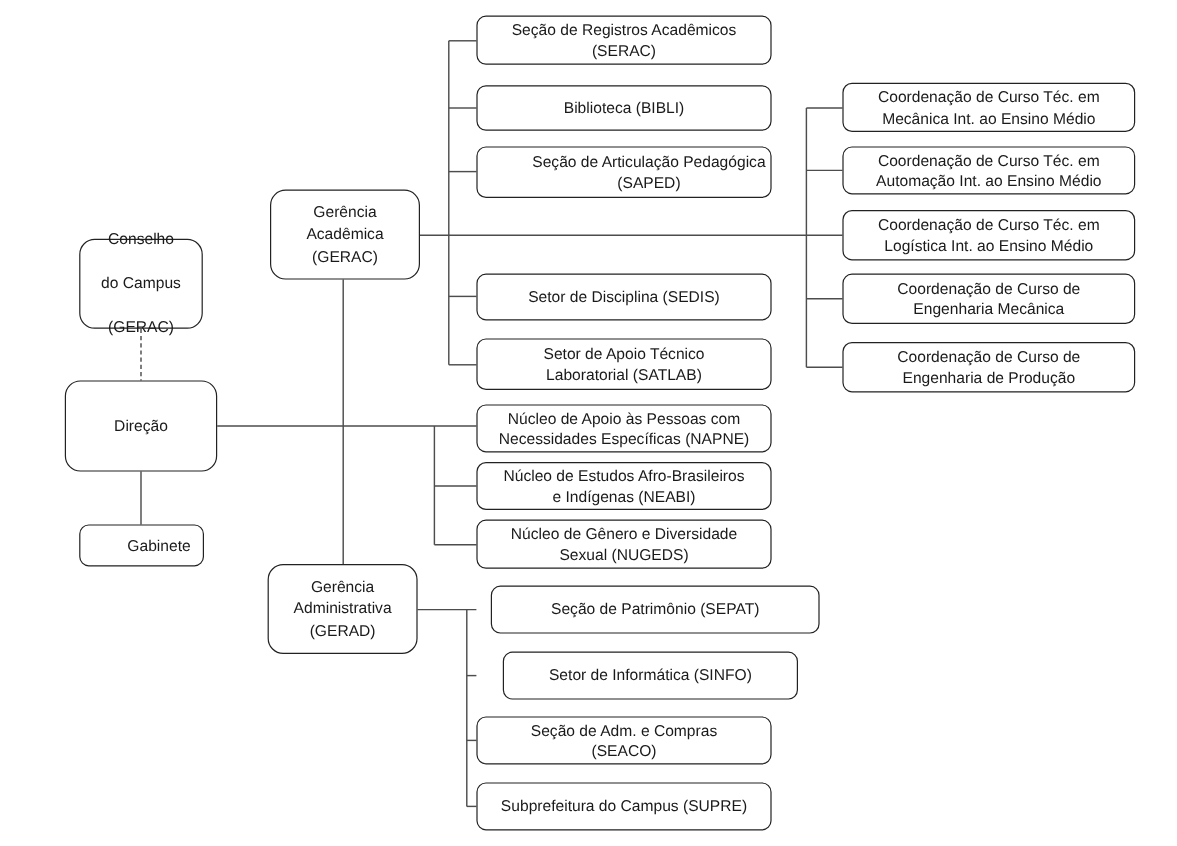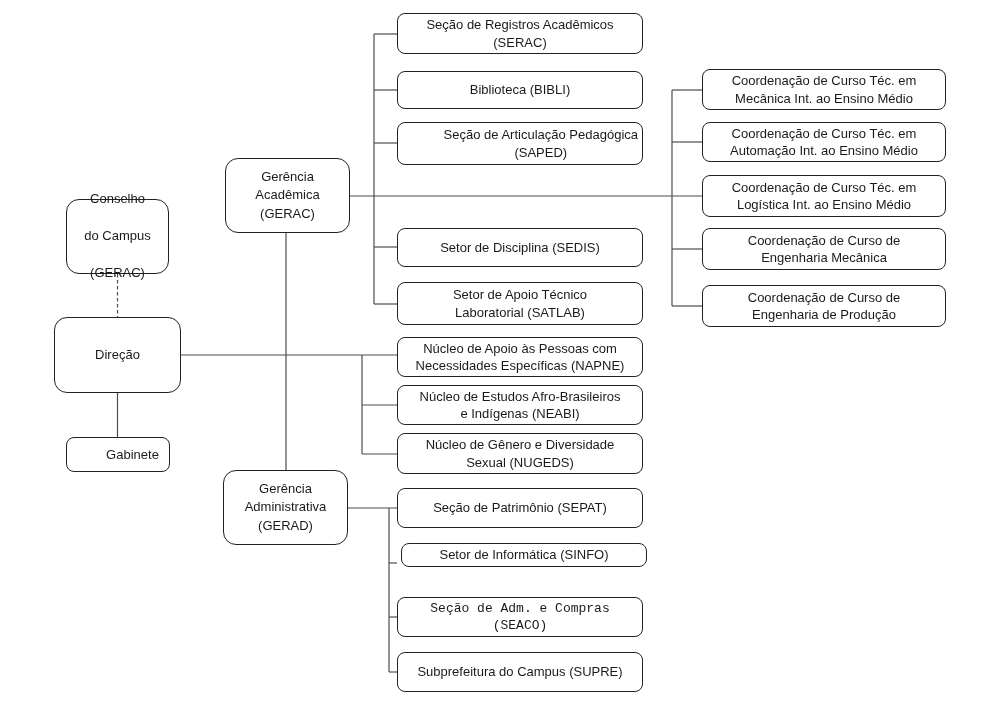--- a/index.html
+++ b/index.html
@@ -49,23 +49,23 @@
   .b-gerad        { left: 223px; top: 470px; width: 125px; height: 75px; }
   
   .b-serac        { left: 397px; top: 13px;  width: 246px; height: 41px; }
   .b-bibli        { left: 397px; top: 71px;  width: 246px; height: 38px; }
   .b-saped        { left: 397px; top: 122px; width: 246px; height: 43px; justify-content: flex-end; }
   .b-sedis        { left: 397px; top: 228px; width: 246px; height: 39px; }
   .b-satlab       { left: 397px; top: 282px; width: 246px; height: 43px; }
   .b-napne        { left: 397px; top: 337px; width: 246px; height: 40px; }
   .b-neabi        { left: 397px; top: 385px; width: 246px; height: 40px; }
   .b-nugeds       { left: 397px; top: 433px; width: 246px; height: 41px; }
-  .b-sepat        { left: 397px; top: 488px; width: 246px; height: 40px; }
-  .b-sinfo        { left: 401px; top: 543px; width: 246px; height: 24px; }
-  .b-seaco        { left: 397px; top: 597px; width: 246px; height: 40px; font-family: Liberation Mono, monospace; }
+  .b-sepat        { left: 409px; top: 488px; width: 274px; height: 40px; }
+  .b-sinfo        { left: 419px; top: 543px; width: 246px; height: 40px; }
+  .b-seaco        { left: 397px; top: 597px; width: 246px; height: 40px; }
   .b-supre        { left: 397px; top: 652px; width: 246px; height: 40px; }
   
   .b-coordmec     { left: 702px; top: 69px;  width: 244px; height: 41px; }
   .b-coordauto    { left: 702px; top: 122px; width: 244px; height: 40px; }
   .b-coordlog     { left: 702px; top: 175px; width: 244px; height: 42px; }
   .b-coordengmec  { left: 702px; top: 228px; width: 244px; height: 42px; }
   .b-coordengprod { left: 702px; top: 285px; width: 244px; height: 42px; }
 </style>
 </head>
 <body>

